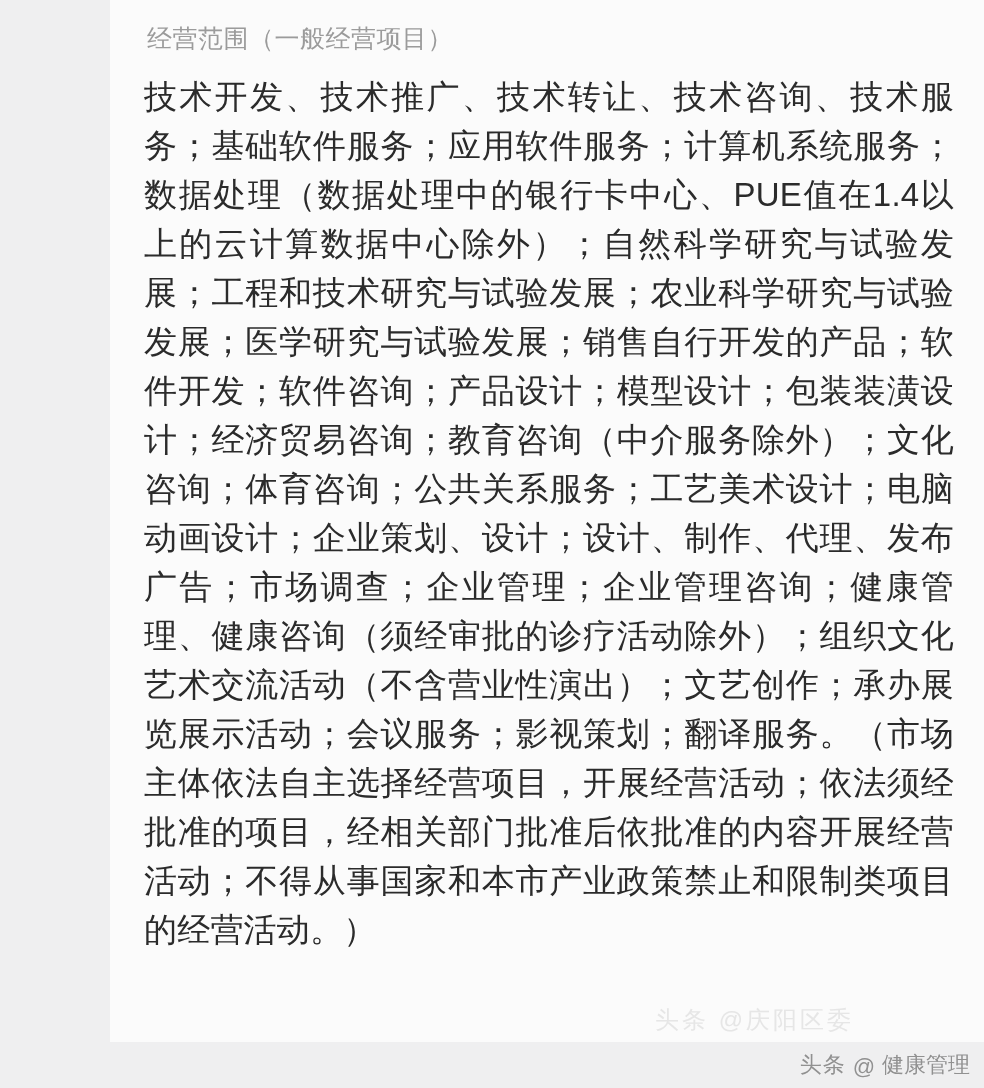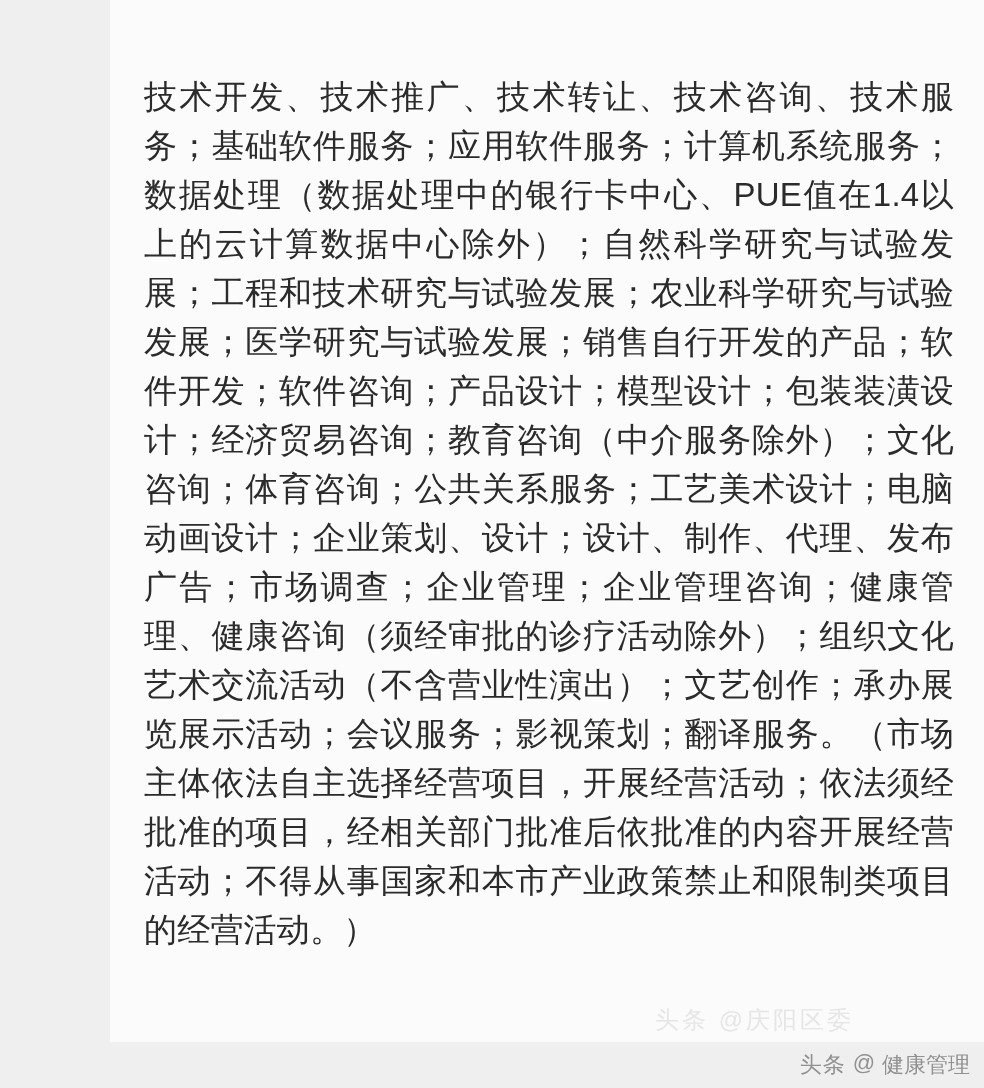--- a/index.html
+++ b/index.html
@@ -67,21 +67,21 @@
     letter-spacing: 0.2px;
     text-align: justify;
     text-justify: inter-ideograph;
     word-break: break-all;
   }
   .watermark {
     position: absolute;
     right: 14px;
     bottom: 8px;
     display: flex;
-    align-items: flex-start;
+    align-items: flex-end;
     gap: 7px;
     font-size: 22px;
     color: #8c8c8c;
     opacity: 0.95;
   }
   .wm-logo {
     font-size: 22px;
     color: #8c8c8c;
     letter-spacing: 1px;
   }
@@ -105,20 +105,23 @@
 </style>
 </head>
 <body>
 
 <div class="page">
 
   <div class="left-gutter"></div>
 
   <div class="card">
 
+    <div class="field-label">
+      <span>经营范围</span><span class="paren">（一般经营项目）</span>
+    </div>
 
     <div class="body-text">技术开发、技术推广、技术转让、技术咨询、技术服务；基础软件服务；应用软件服务；计算机系统服务；数据处理（数据处理中的银行卡中心、PUE值在1.4以上的云计算数据中心除外）；自然科学研究与试验发展；工程和技术研究与试验发展；农业科学研究与试验发展；医学研究与试验发展；销售自行开发的产品；软件开发；软件咨询；产品设计；模型设计；包装装潢设计；经济贸易咨询；教育咨询（中介服务除外）；文化咨询；体育咨询；公共关系服务；工艺美术设计；电脑动画设计；企业策划、设计；设计、制作、代理、发布广告；市场调查；企业管理；企业管理咨询；健康管理、健康咨询（须经审批的诊疗活动除外）；组织文化艺术交流活动（不含营业性演出）；文艺创作；承办展览展示活动；会议服务；影视策划；翻译服务。（市场主体依法自主选择经营项目，开展经营活动；依法须经批准的项目，经相关部门批准后依批准的内容开展经营活动；不得从事国家和本市产业政策禁止和限制类项目的经营活动。）</div>
 
   </div>
 
   <div class="bottom-bar"></div>
 
   <div class="ghost-watermark">头条 @庆阳区委</div>
 
   <div class="watermark">

